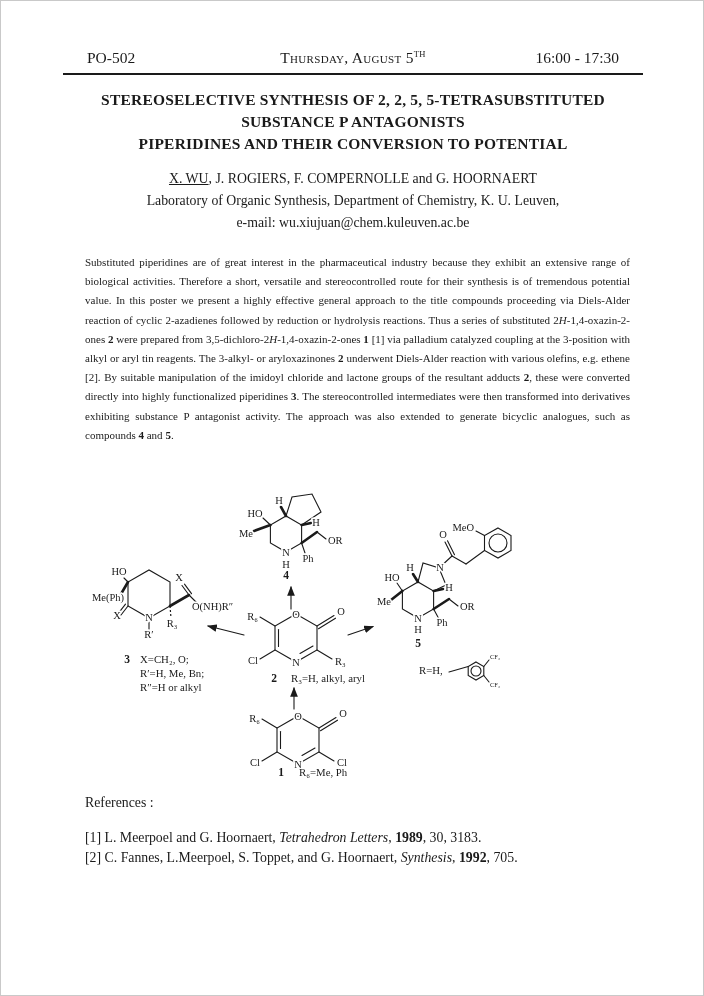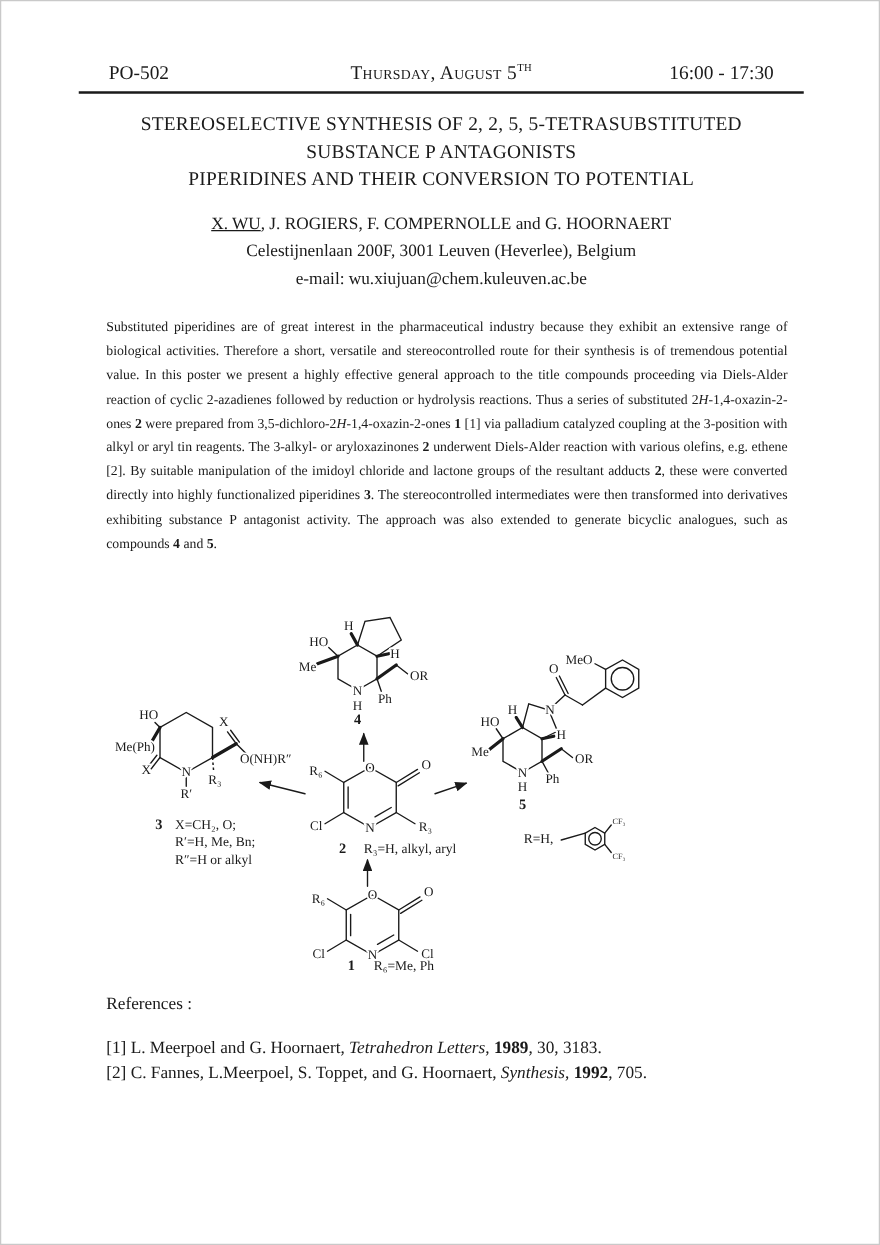--- a/index.html
+++ b/index.html
@@ -7,21 +7,21 @@
         font-family:"Liberation Serif","DejaVu Serif",serif;color:#1a1a1a;
         border:1px solid #c9c9c9;box-sizing:border-box;}
   .header{position:absolute;top:48px;left:62px;width:580px;display:flex;align-items:baseline;
           padding:0;box-sizing:border-box;font-size:15.5px;gap:42px;}
   .header .code{flex:1;padding-left:24px;}
   .header .date{flex:0 0 auto;font-variant:small-caps;letter-spacing:.3px;}
   .header .date sup{font-size:8.5px;font-variant:normal;margin-top:32px;}
   .header .time{flex:1;text-align:right;padding-right:24px;}
   .rule{position:absolute;top:72px;left:62px;width:580px;border-top:2px solid #1a1a1a;}
   .title{position:absolute;top:88px;left:50px;width:604px;text-align:center;
-         font-weight:normal;font-size:15.5px;line-height:22px;letter-spacing:.2px;}
+         font-weight:bold;font-size:15.5px;line-height:22px;letter-spacing:.2px;}
   .authors{position:absolute;top:170px;left:50px;width:604px;text-align:center;font-size:13.8px;}
   .authors .presenting{text-decoration:underline;}
   .affil{position:absolute;top:189px;left:50px;width:604px;text-align:center;
          font-size:13.8px;line-height:21.5px;}
   .abstract{position:absolute;top:252px;left:84px;width:545px;font-size:11px;
             line-height:19.2px;text-align:justify;font-family:Liberation Serif, serif;}
   .b{font-weight:bold;} .i{font-style:italic;}
   .refs-head{position:absolute;top:794px;left:84px;font-size:13.8px;}
   .refs{position:absolute;top:827px;left:84px;width:560px;font-size:13.8px;line-height:20px;}
   .scheme{position:absolute;top:468px;left:40px;}
@@ -55,21 +55,21 @@
     <div>STEREOSELECTIVE SYNTHESIS OF 2, 2, 5, 5-TETRASUBSTITUTED</div>
     <div>SUBSTANCE P ANTAGONISTS</div>
     <div>PIPERIDINES AND THEIR CONVERSION TO POTENTIAL</div>
   </div>
 
   <div class="authors">
     <span class="presenting">X. WU</span><span>, J. ROGIERS, F. COMPERNOLLE and G. HOORNAERT</span>
   </div>
 
   <div class="affil">
-    <div>Celestijnenlaan 200F, 3001 Leuven (Heverlee), Belgium</div>
+    <div>Laboratory of Organic Synthesis, Department of Chemistry, K. U. Leuven,</div>
     <div>e-mail: wu.xiujuan@chem.kuleuven.ac.be</div>
   </div>
 
   <div class="abstract"><span>Substituted piperidines are of great interest in the pharmaceutical industry because they exhibit an extensive range of biological activities. Therefore a short, versatile and stereocontrolled route for their synthesis is of tremendous potential value. In this poster we present a highly effective general approach to the title compounds proceeding via Diels-Alder reaction of cyclic 2-azadienes followed by reduction or hydrolysis reactions. Thus a series of substituted 2</span><span class="i">H</span><span>-1,4-oxazin-2-ones </span><span class="b">2</span><span> were prepared from 3,5-dichloro-2</span><span class="i">H</span><span>-1,4-oxazin-2-ones </span><span class="b">1</span><span> [1] via palladium catalyzed coupling at the 3-position with alkyl or aryl tin reagents. The 3-alkyl- or aryloxazinones </span><span class="b">2</span><span> underwent Diels-Alder reaction with various olefins, e.g. ethene [2]. By suitable manipulation of the imidoyl chloride and lactone groups of the resultant adducts </span><span class="b">2</span><span>, these were converted directly into highly functionalized piperidines </span><span class="b">3</span><span>. The stereocontrolled intermediates were then transformed into derivatives exhibiting substance P antagonist activity. The approach was also extended to generate bicyclic analogues, such as compounds </span><span class="b">4</span><span> and </span><span class="b">5</span><span>.</span></div>
 
   <svg class="scheme" width="600" height="330" viewBox="0 0 600 330">
     <defs>
       <marker id="ah" markerWidth="9" markerHeight="7" refX="8" refY="3.5" orient="auto">
         <path d="M0,0 L9,3.5 L0,7 Z" fill="#1a1a1a"></path>
       </marker>

